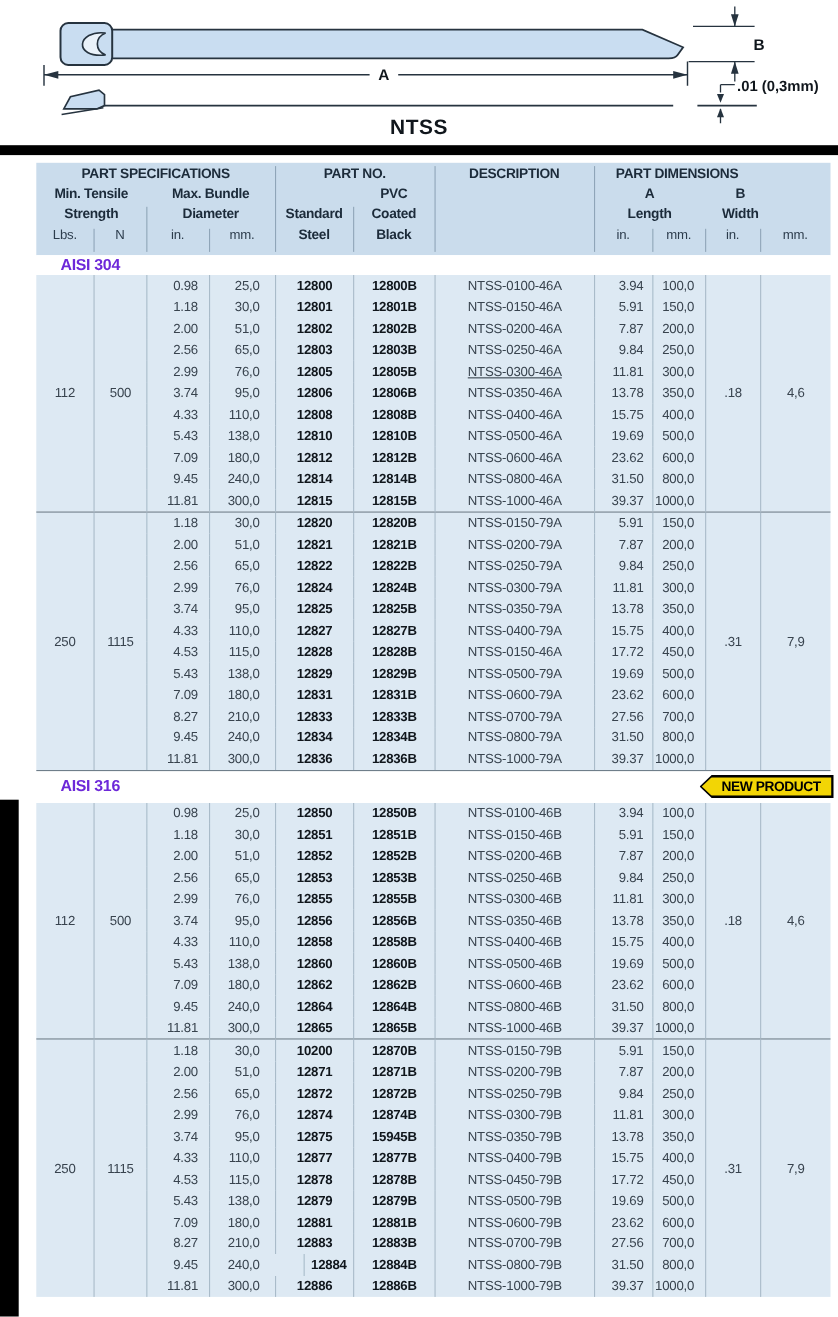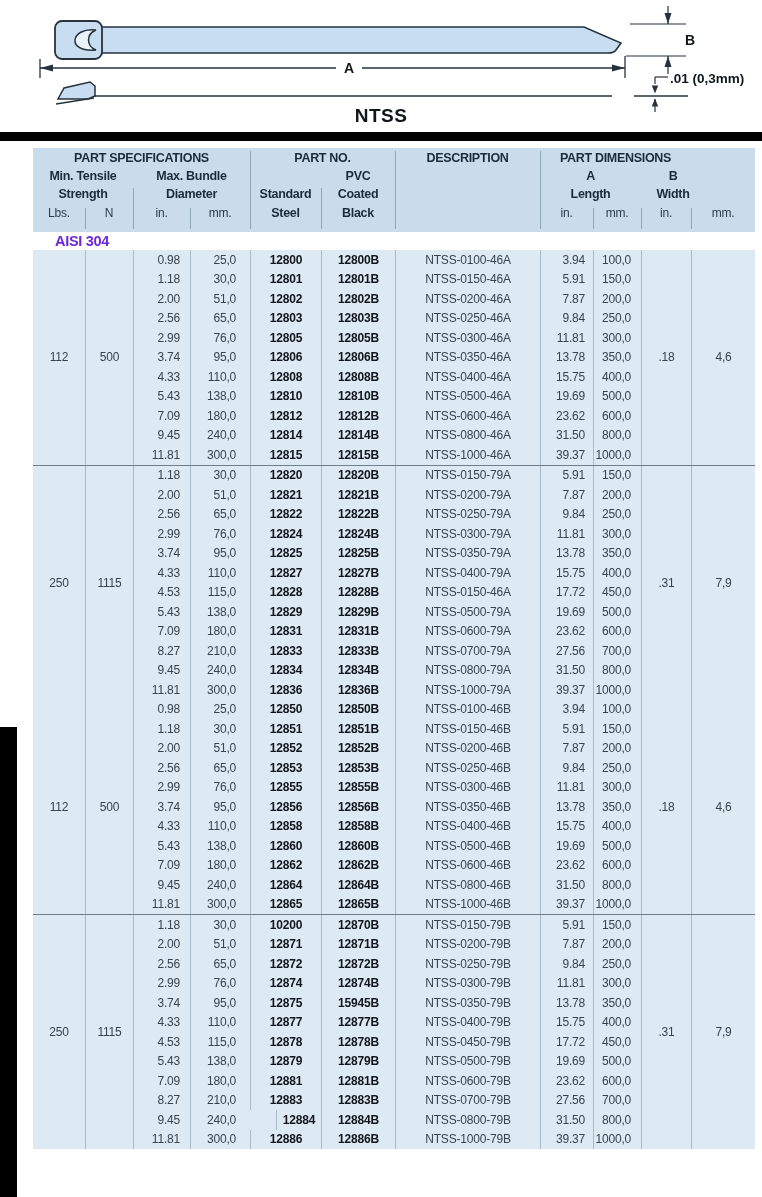--- a/index.html
+++ b/index.html
@@ -163,21 +163,21 @@
         <div class="cell num bl pr12" style="grid-area: 4 / 4;">65,0</div>
         <div class="cell ctr bl bold" style="grid-area: 4 / 5;">12803</div>
         <div class="cell ctr bl bold" style="grid-area: 4 / 6;">12803B</div>
         <div class="cell ctr bl" style="grid-area: 4 / 7;">NTSS-0250-46A</div>
         <div class="cell num bl pr8" style="grid-area: 4 / 8;">9.84</div>
         <div class="cell num bl pr10" style="grid-area: 4 / 9;">250,0</div>
         <div class="cell num bl pr10" style="grid-area: 5 / 3;">2.99</div>
         <div class="cell num bl pr12" style="grid-area: 5 / 4;">76,0</div>
         <div class="cell ctr bl bold" style="grid-area: 5 / 5;">12805</div>
         <div class="cell ctr bl bold" style="grid-area: 5 / 6;">12805B</div>
-        <div class="cell ctr bl" style="grid-area: 5 / 7;">NTSS-0300-46A</div>
+        <div class="cell ctr bl" style="grid-area: 5 / 7; text-decoration: underline;">NTSS-0300-46A</div>
         <div class="cell num bl pr8" style="grid-area: 5 / 8;">11.81</div>
         <div class="cell num bl pr10" style="grid-area: 5 / 9;">300,0</div>
         <div class="cell num bl pr10" style="grid-area: 6 / 3;">3.74</div>
         <div class="cell num bl pr12" style="grid-area: 6 / 4;">95,0</div>
         <div class="cell ctr bl bold" style="grid-area: 6 / 5;">12806</div>
         <div class="cell ctr bl bold" style="grid-area: 6 / 6;">12806B</div>
         <div class="cell ctr bl" style="grid-area: 6 / 7;">NTSS-0350-46A</div>
         <div class="cell num bl pr8" style="grid-area: 6 / 8;">13.78</div>
         <div class="cell num bl pr10" style="grid-area: 6 / 9;">350,0</div>
         <div class="cell num bl pr10" style="grid-area: 7 / 3;">4.33</div>
@@ -299,20 +299,26 @@
         <div class="cell num bl pr8" style="grid-area: 11 / 8;">31.50</div>
         <div class="cell num bl pr10" style="grid-area: 11 / 9;">800,0</div>
         <div class="cell num bl pr10" style="grid-area: 12 / 3;">11.81</div>
         <div class="cell num bl pr12" style="grid-area: 12 / 4;">300,0</div>
         <div class="cell ctr bl bold" style="grid-area: 12 / 5;">12836</div>
         <div class="cell ctr bl bold" style="grid-area: 12 / 6;">12836B</div>
         <div class="cell ctr bl" style="grid-area: 12 / 7;">NTSS-1000-79A</div>
         <div class="cell num bl pr8" style="grid-area: 12 / 8;">39.37</div>
         <div class="cell num bl pr10" style="grid-area: 12 / 9;">1000,0</div>
       </div>
+      <div class="section-band tall line-top">
+        <div class="section-title">AISI 316</div>
+        <div class="badge-outer">
+          <div class="badge-inner">NEW PRODUCT</div>
+        </div>
+      </div>
       <div class="group" style="grid-template-rows: repeat(11, 19.5px);">
         <div class="cell ctr" style="grid-area: 1 / 1 / 12;">112</div>
         <div class="cell ctr bl" style="grid-area: 1 / 2 / 12;">500</div>
         <div class="cell ctr bl" style="grid-area: 1 / 10 / 12;">.18</div>
         <div class="cell ctr bl" style="grid-area: 1 / 11 / 12;">4,6</div>
         <div class="cell num bl pr10" style="grid-area: 1 / 3;">0.98</div>
         <div class="cell num bl pr12" style="grid-area: 1 / 4;">25,0</div>
         <div class="cell ctr bl bold" style="grid-area: 1 / 5;">12850</div>
         <div class="cell ctr bl bold" style="grid-area: 1 / 6;">12850B</div>
         <div class="cell ctr bl" style="grid-area: 1 / 7;">NTSS-0100-46B</div>

